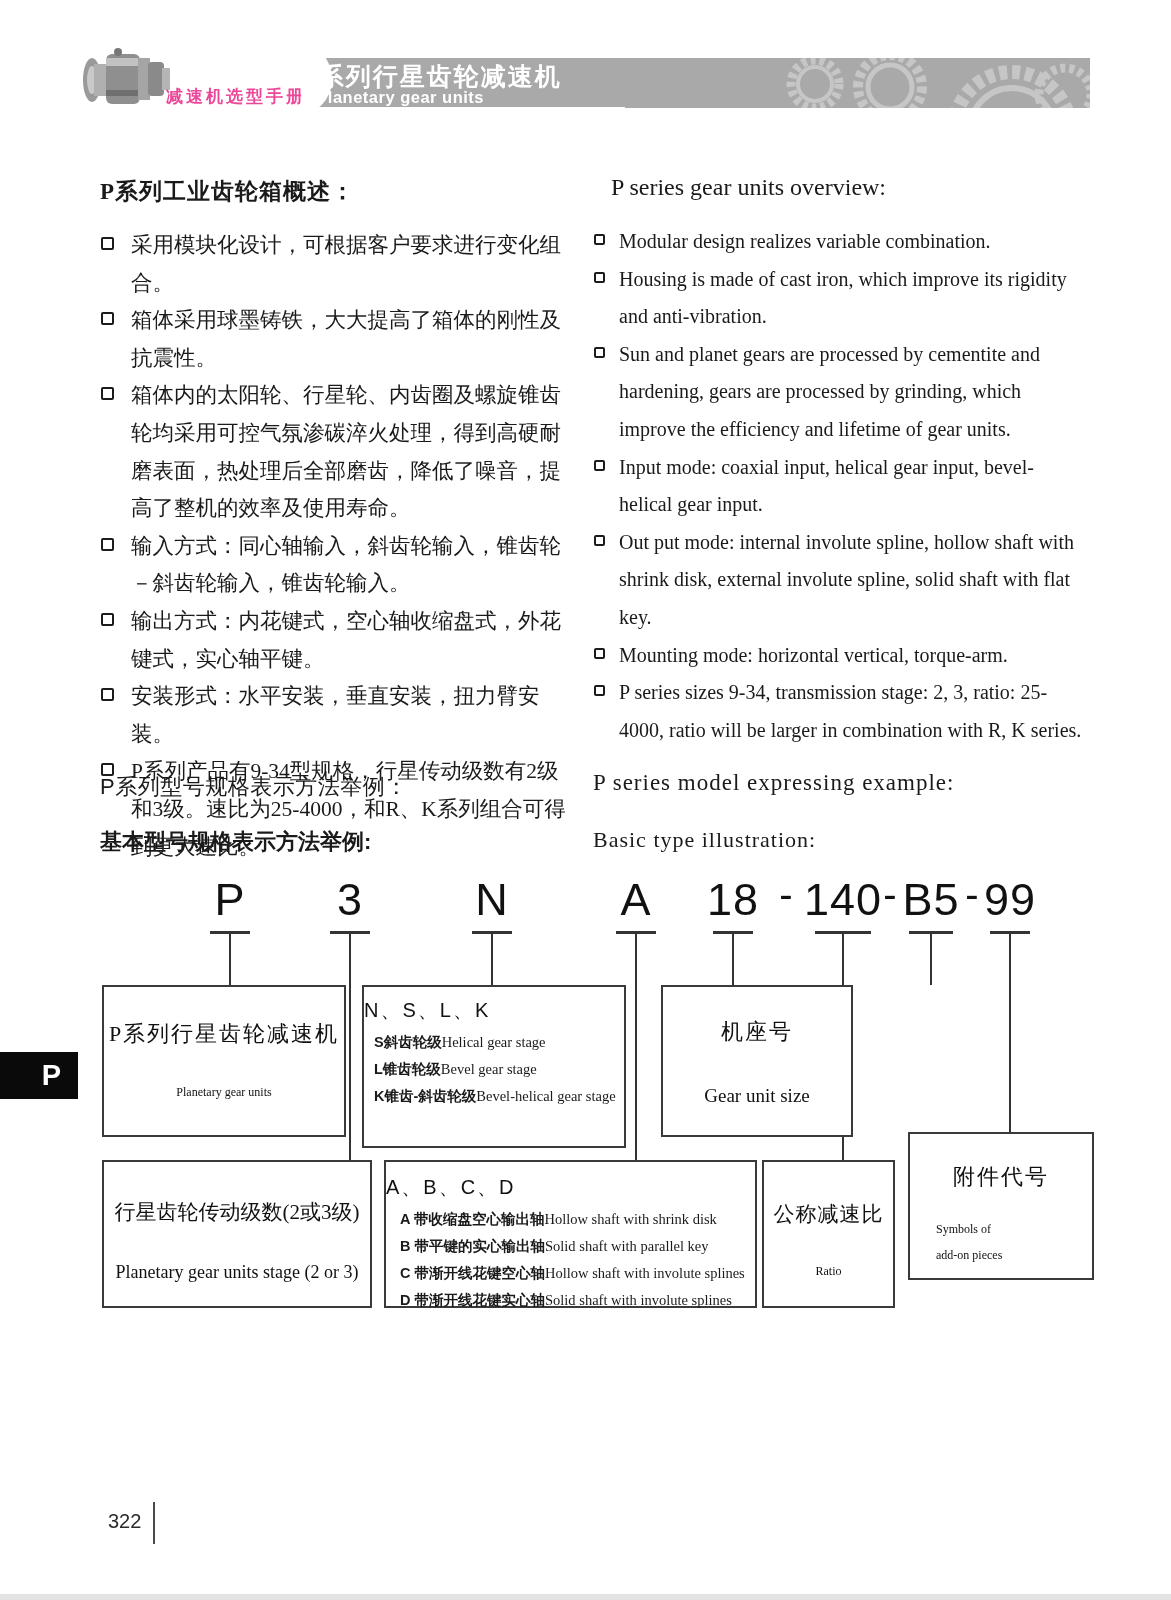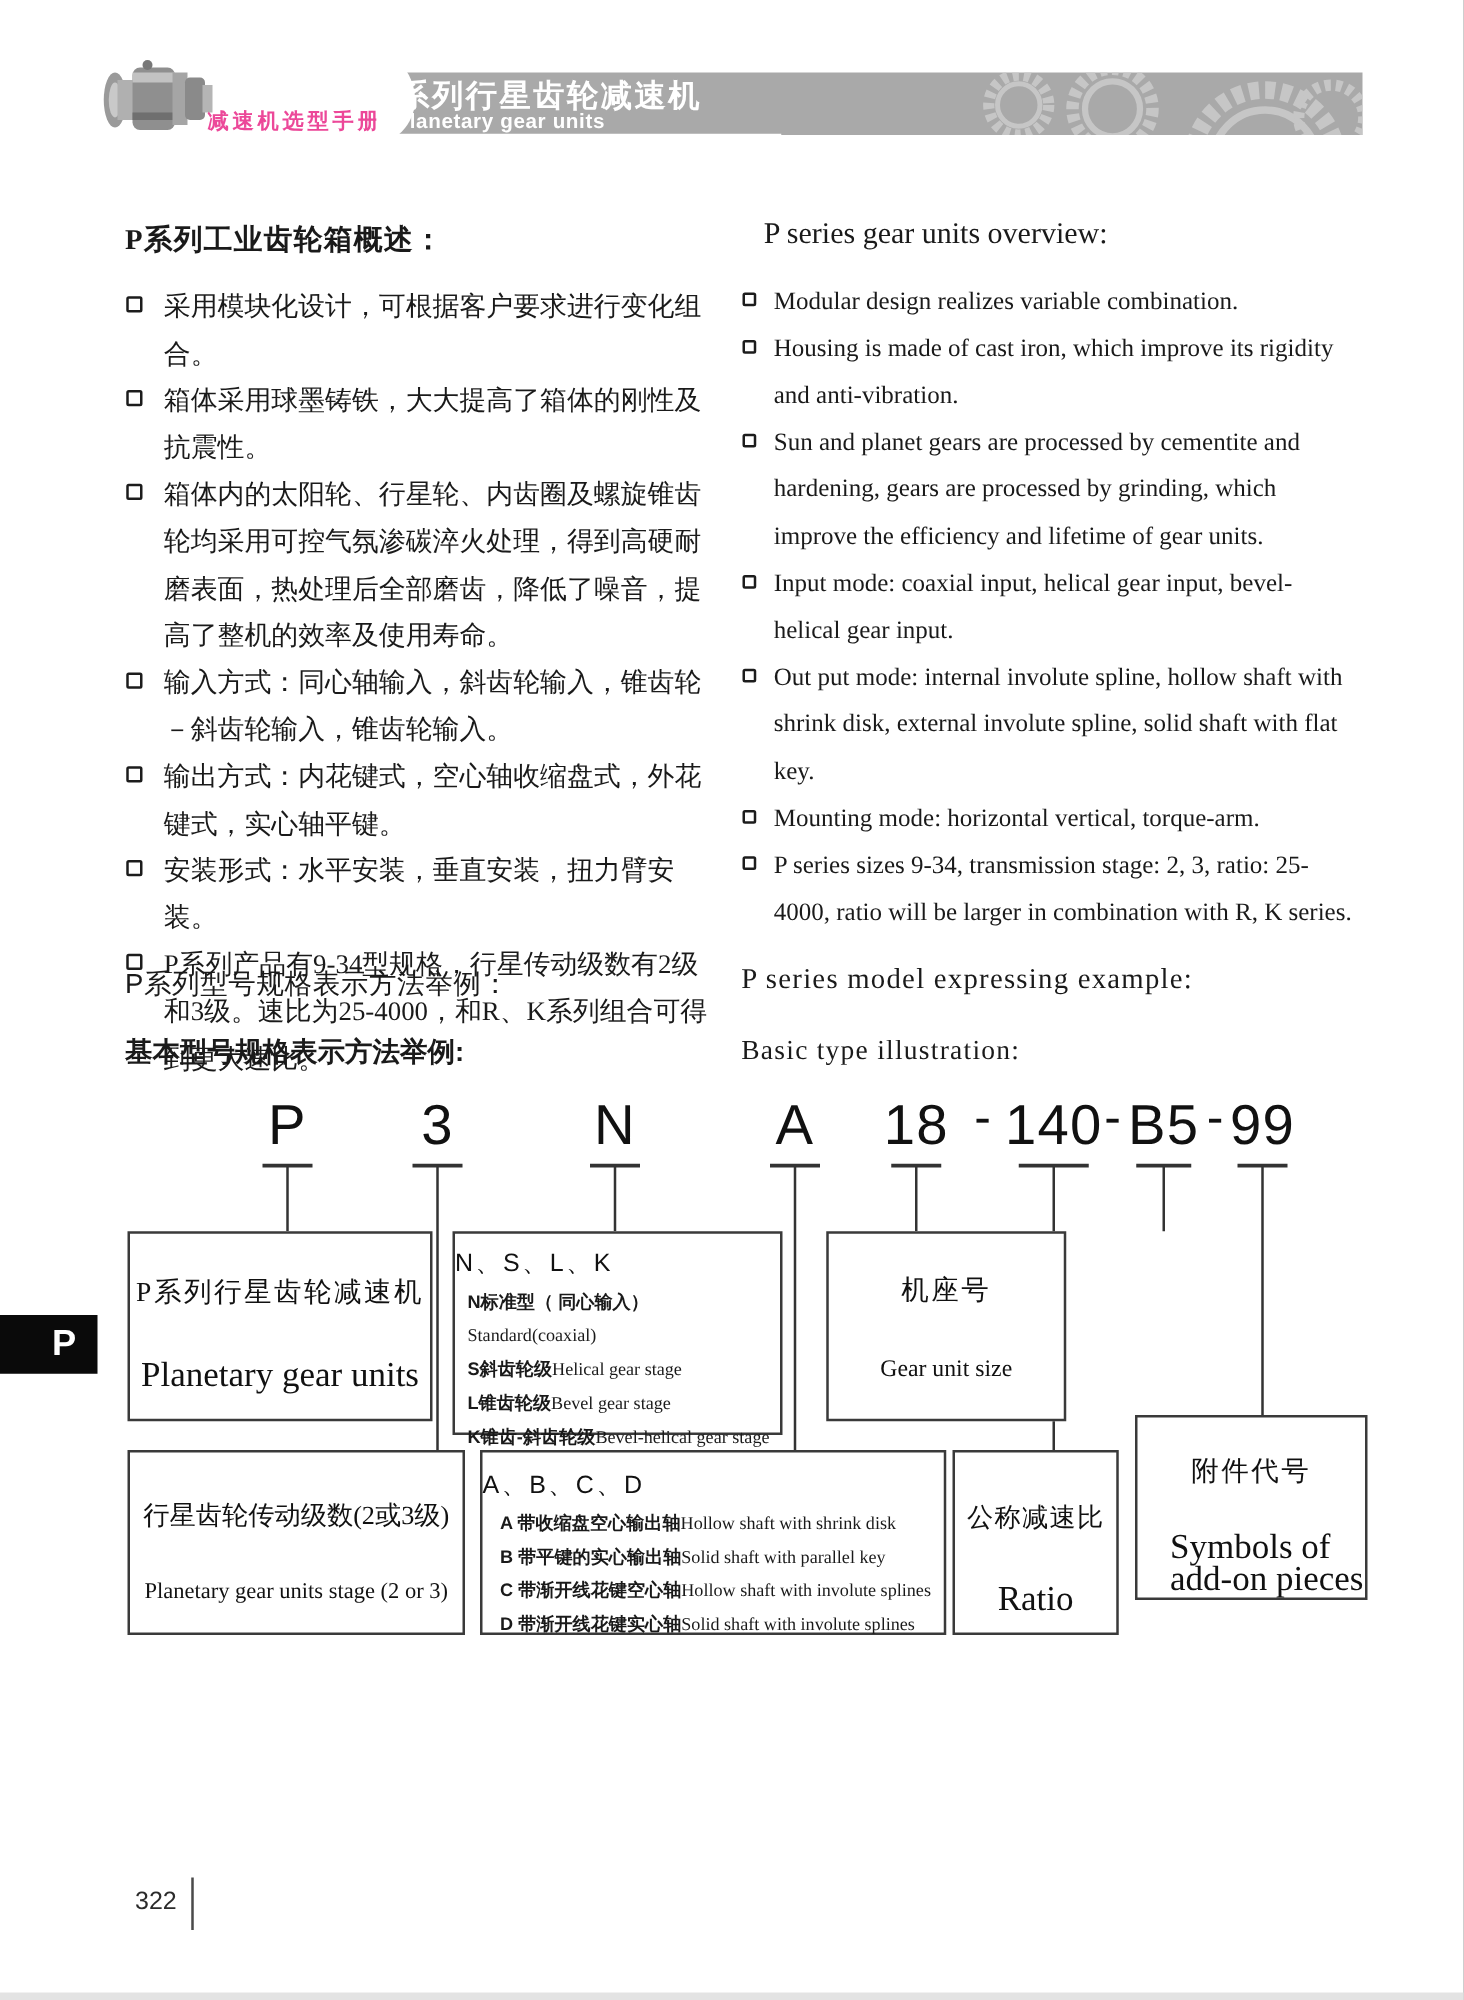--- a/index.html
+++ b/index.html
@@ -72,21 +72,21 @@
   .tick  { position:absolute; height:2.6px; background:#333; }
   .vline { position:absolute; width:1.8px;  background:#333; }
   
   .dbox { position:absolute; border:2px solid #3a3a3a; background:#fff; }
   .dbox .cn {
     position:absolute; left:0; width:100%; text-align:center;
     font-size:22px; letter-spacing:2px; color:#111;
   }
   .dbox .en {
     position:absolute; left:0; width:100%; text-align:center;
-    font-size:28px; color:#111;
+    font-size:12px; color:#111;
   }
   .dbox .dtitle {
     position:absolute; left:0; width:100%; text-align:left;
     font-family:"Liberation Sans", sans-serif; font-size:20px; letter-spacing:2px; color:#111;
   }
   .ditems { position:absolute; list-style:none; font-size:14.5px; line-height:27px; }
   .ditems .k { font-family:"Liberation Sans", sans-serif; font-weight:bold; }
   .ditems .d { font-family:"Liberation Serif", serif; }
   
   .side-tab {
@@ -197,21 +197,20 @@
   <div class="vline" style="left:1009px;top:933px;height:227px"></div>
 
   <div class="dbox" style="left:102px;top:985px;width:244px;height:152px">
     <div class="cn" style="top:32px;font-size:22px">P系列行星齿轮减速机</div>
     <div class="en" style="top:98px">Planetary gear units</div>
   </div>
 
   <div class="dbox" style="left:362px;top:985px;width:264px;height:163px">
     <div class="dtitle" style="top:10px">N、S、L、K</div>
     <ul class="ditems" style="left:10px;top:42px;width:250px">
-      <li><span class="k">N标准型（ 同心输入）</span><span class="d"> Standard(coaxial)</span></li>
       <li><span class="k">S斜齿轮级</span><span class="d">Helical gear stage</span></li>
       <li><span class="k">L锥齿轮级</span><span class="d">Bevel gear stage</span></li>
       <li><span class="k">K锥齿-斜齿轮级</span><span class="d">Bevel-helical gear stage</span></li>
     </ul>
   </div>
 
   <div class="dbox" style="left:661px;top:985px;width:192px;height:152px">
     <div class="cn" style="top:30px">机座号</div>
     <div class="en" style="top:98px;font-size:19px">Gear unit size</div>
   </div>

